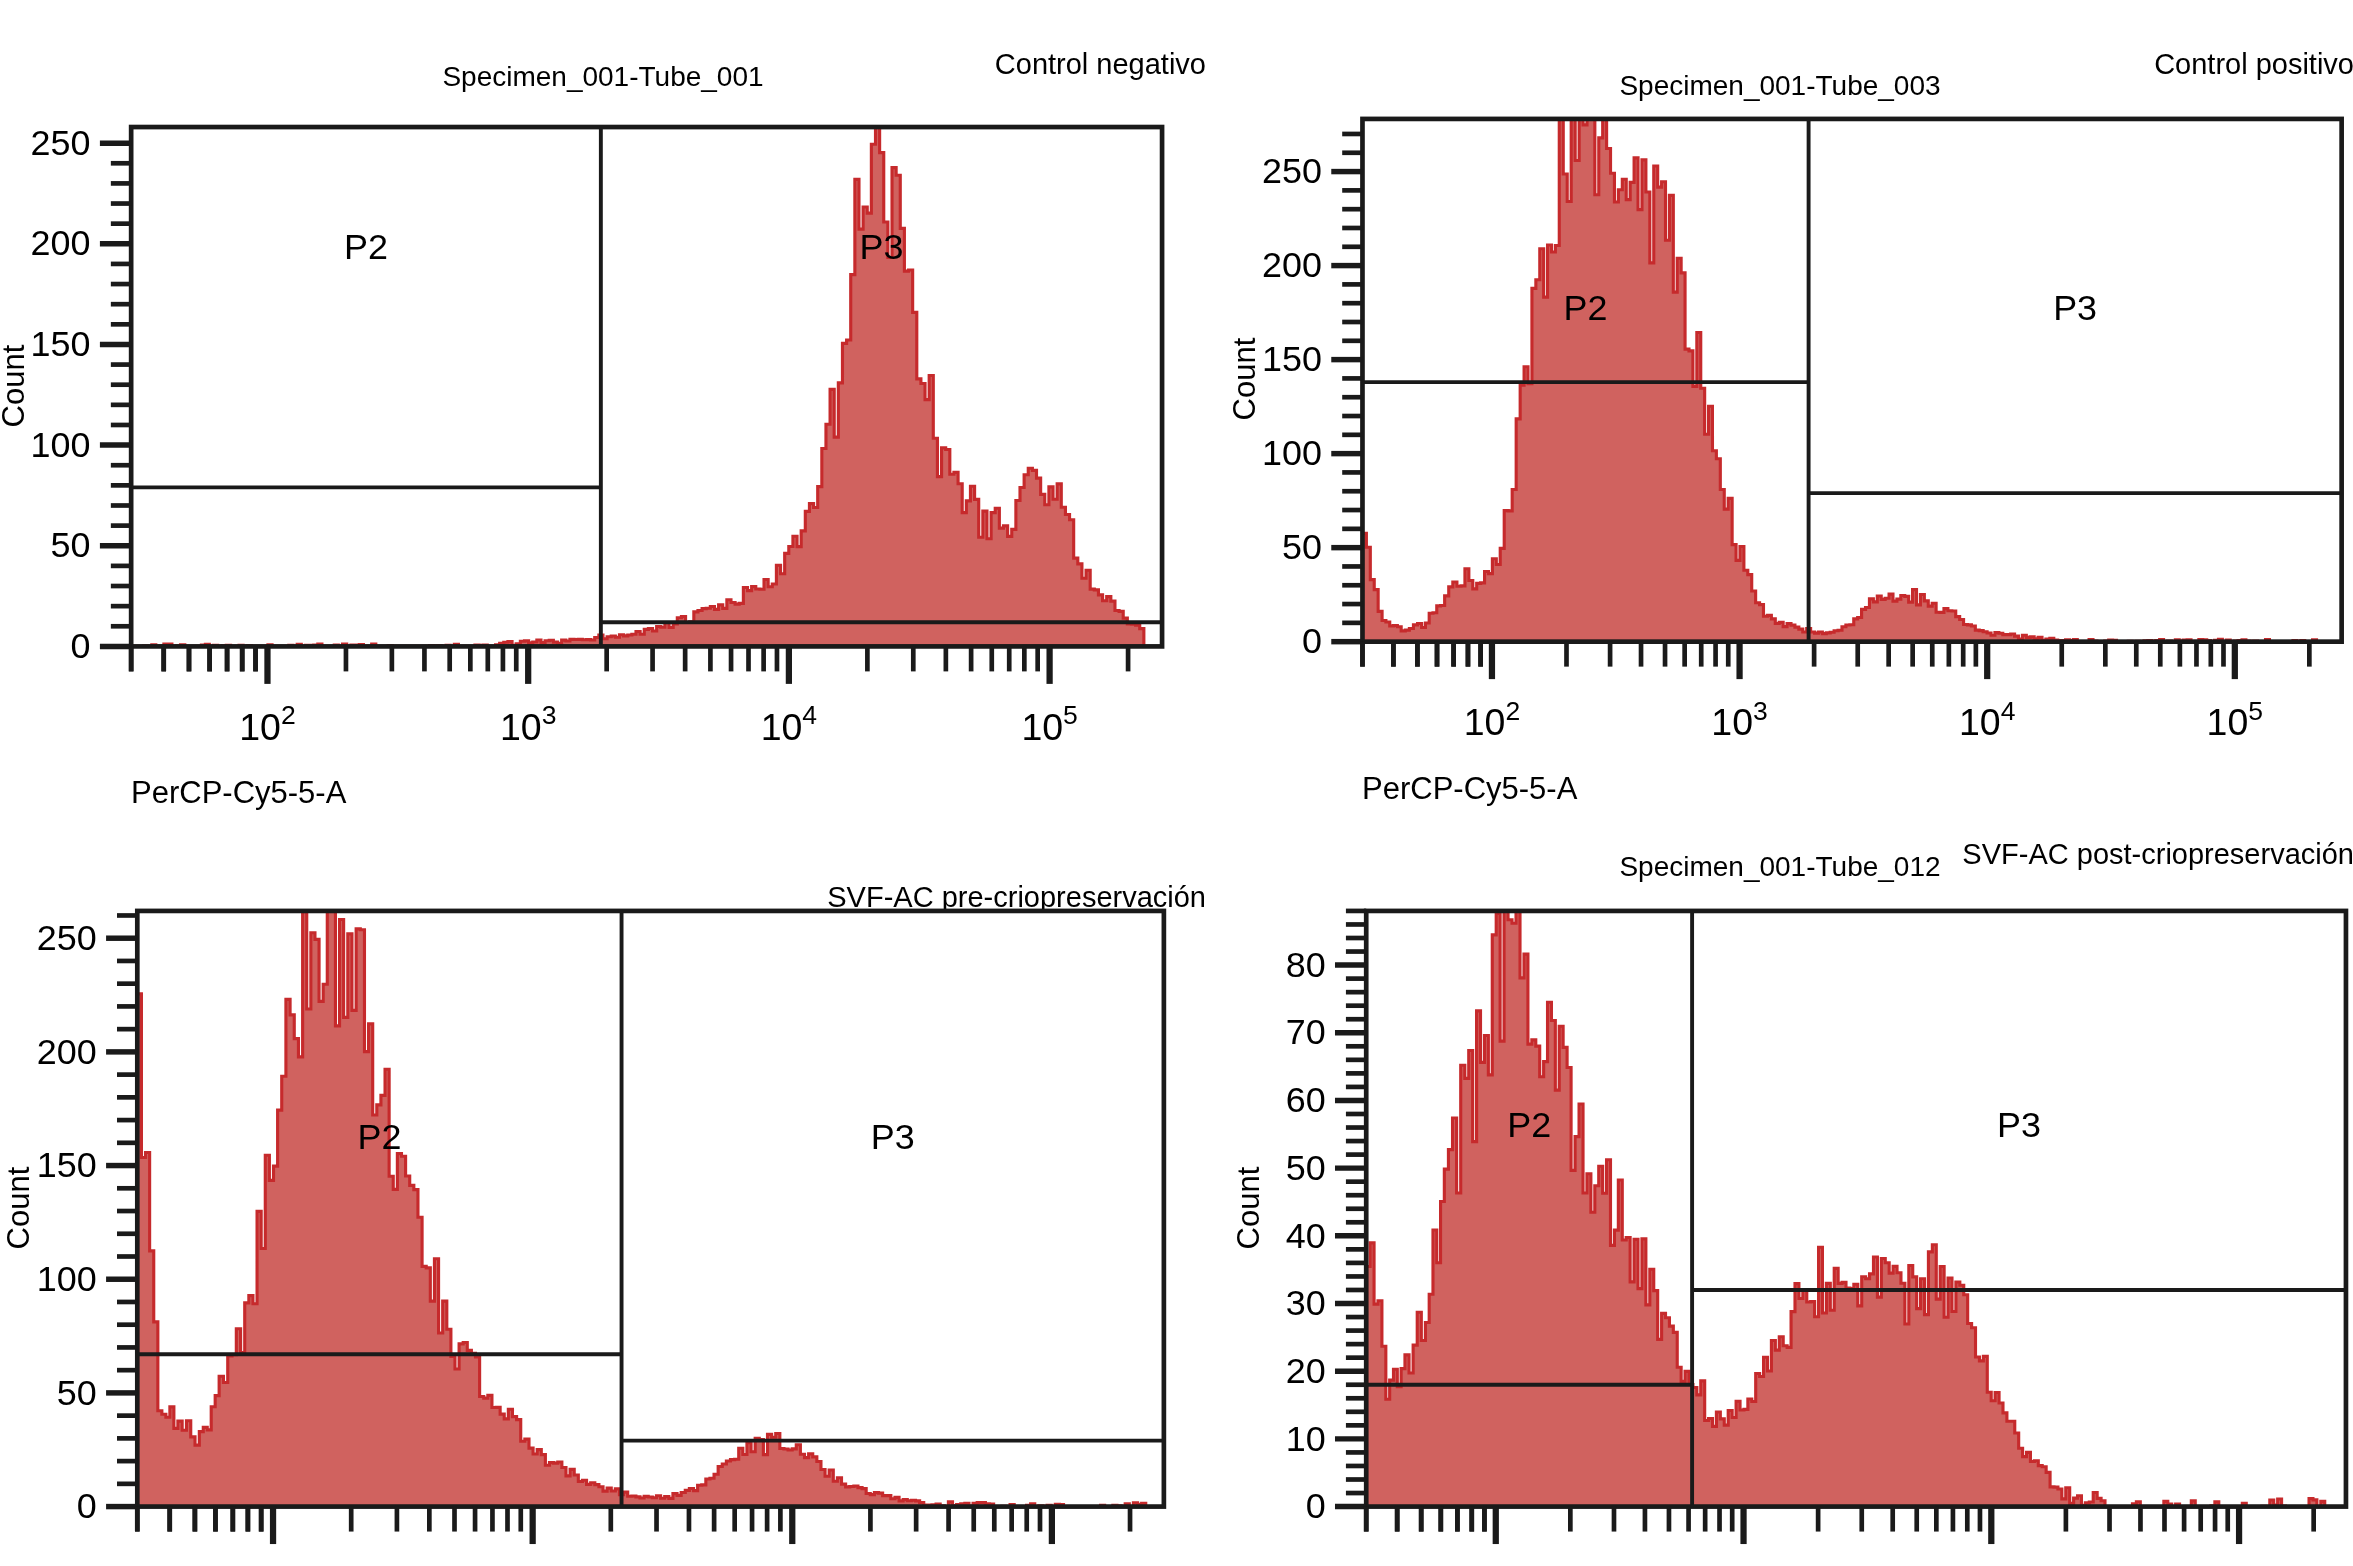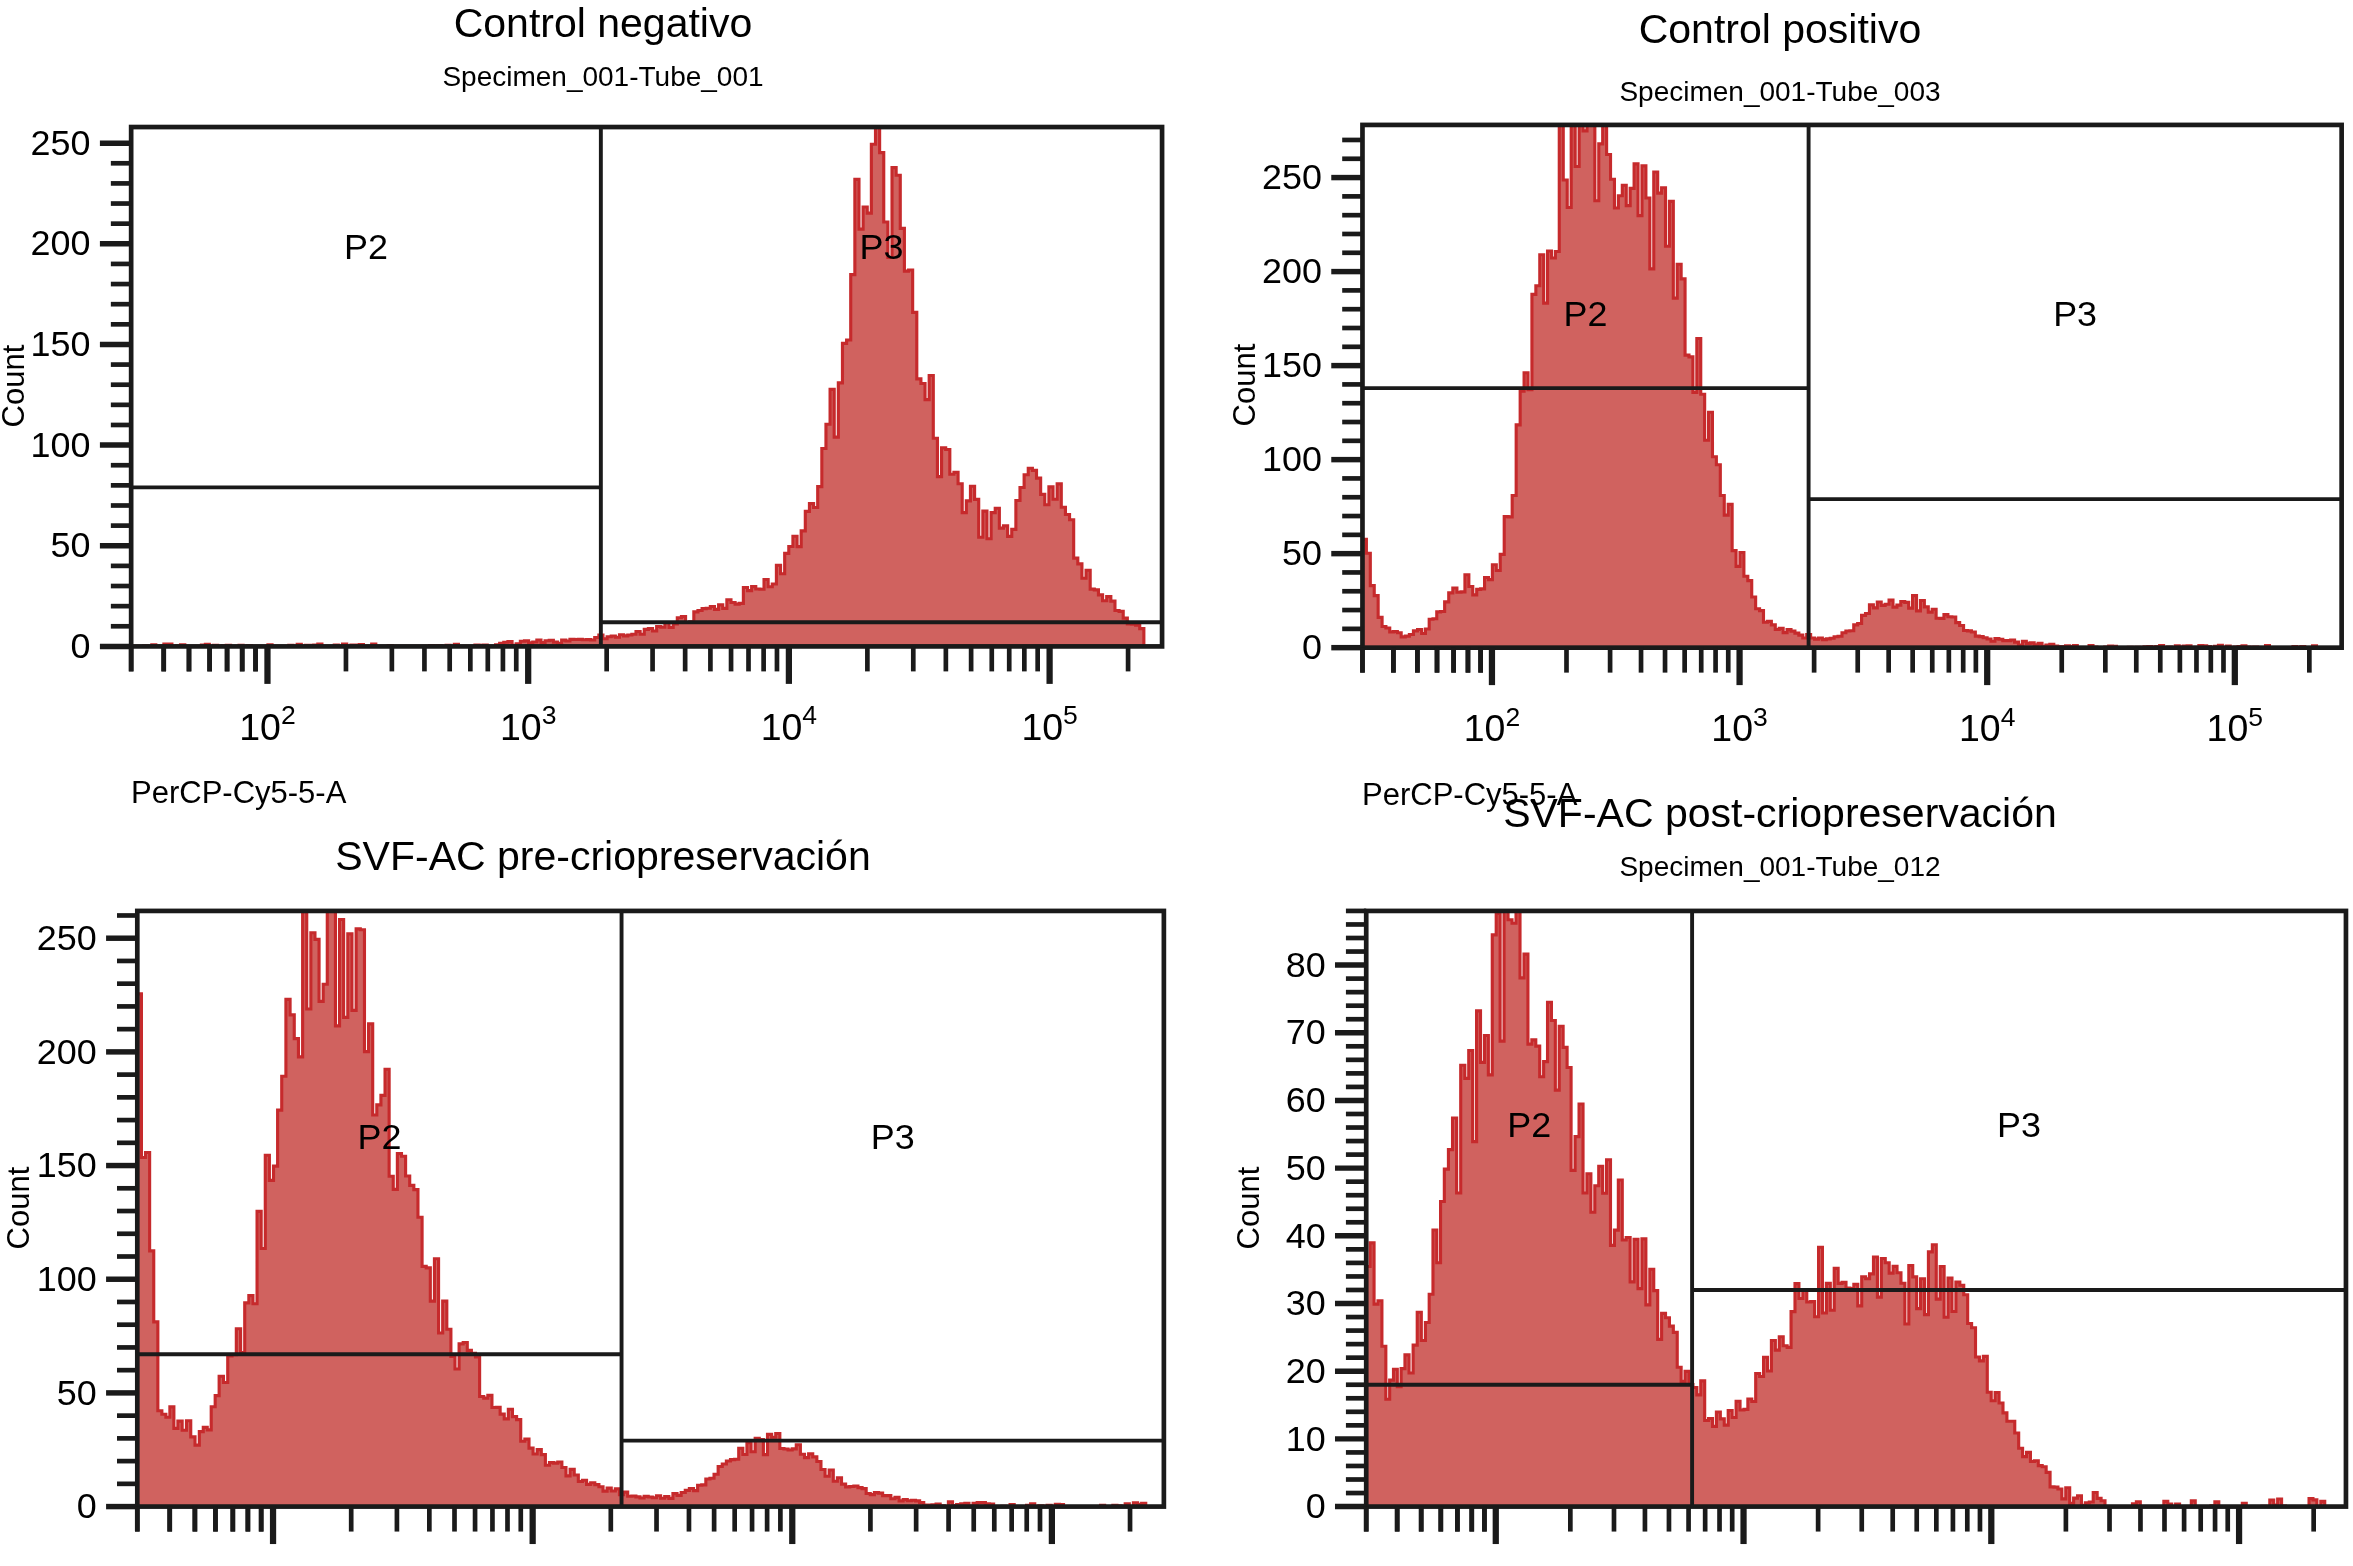--- a/index.html
+++ b/index.html
@@ -5,22 +5,22 @@
   html,body{margin:0;padding:0;background:#ffffff;}
   body{
     width:2354px;height:1566px;
     font-family:"Liberation Sans", sans-serif;
     color:#000;
     overflow:hidden;
   }
   #figure{position:relative;width:2354px;height:1566px;}
   .panel{position:absolute;}
   .panel-title{
-    position:absolute;left:0;right:0;text-align:center;
-    font-size:41px;letter-spacing:0px;color:#000;white-space:nowrap;
+    position:absolute;left:0;right:0;text-align:right;
+    font-size:29px;letter-spacing:0px;color:#000;white-space:nowrap;margin-top:48px;
   }
   .panel-subtitle{
     position:absolute;left:0;right:0;text-align:center;
     font-size:28px;color:#000;white-space:nowrap;
   }
   .plot-wrap{position:absolute;}
   .ylabel{
     position:absolute;
     font-size:31px;
     transform-origin:center center;
@@ -132,21 +132,21 @@
           <text x="658.3653668108166" y="799" text-anchor="middle" font-size="48"><tspan>10</tspan><tspan dy="-20" font-size="34">3</tspan></text>
           <text x="992.1840430424784" y="799" text-anchor="middle" font-size="48"><tspan>10</tspan><tspan dy="-20" font-size="34">4</tspan></text>
           <text x="1326.0027192741402" y="799" text-anchor="middle" font-size="48"><tspan>10</tspan><tspan dy="-20" font-size="34">5</tspan></text>
           <text x="450.7092624378494" y="183.57500000000002" text-anchor="middle" font-size="46">P2</text>
           <text x="1110.7092624378495" y="183.57500000000002" text-anchor="middle" font-size="46">P3</text>
         </svg>
       </div>
       <div class="xlabel" style="left: 131px; width: 1030px; top: 775px;">PerCP-Cy5-5-A</div>
       <div class="ylabel" style="left: -103px; top: 368px; width: 234px; text-align: center; transform: rotate(-90deg);">Count</div>
     </div>
-    <div class="panel" style="left: 1206px; top: 6px; width: 1148px; height: 1114px;">
+    <div class="panel" style="left: 1206px; top: 0px; width: 1148px; height: 1114px;">
       <div class="panel-title" style="top: 0px;">Control positivo</div>
       <div class="panel-subtitle" style="top: 62px; margin-top: 8px;">Specimen_001-Tube_003</div>
       <div class="plot-wrap" style="left: 39px; top: 108px;">
         <svg width="1108" height="678" viewBox="0 0 1419 869">
           <defs>
             <clipPath id="clip1">
               <rect x="150" y="14" width="1255" height="670"></rect>
             </clipPath>
           </defs>
           <g clip-path="url(#clip1)">

